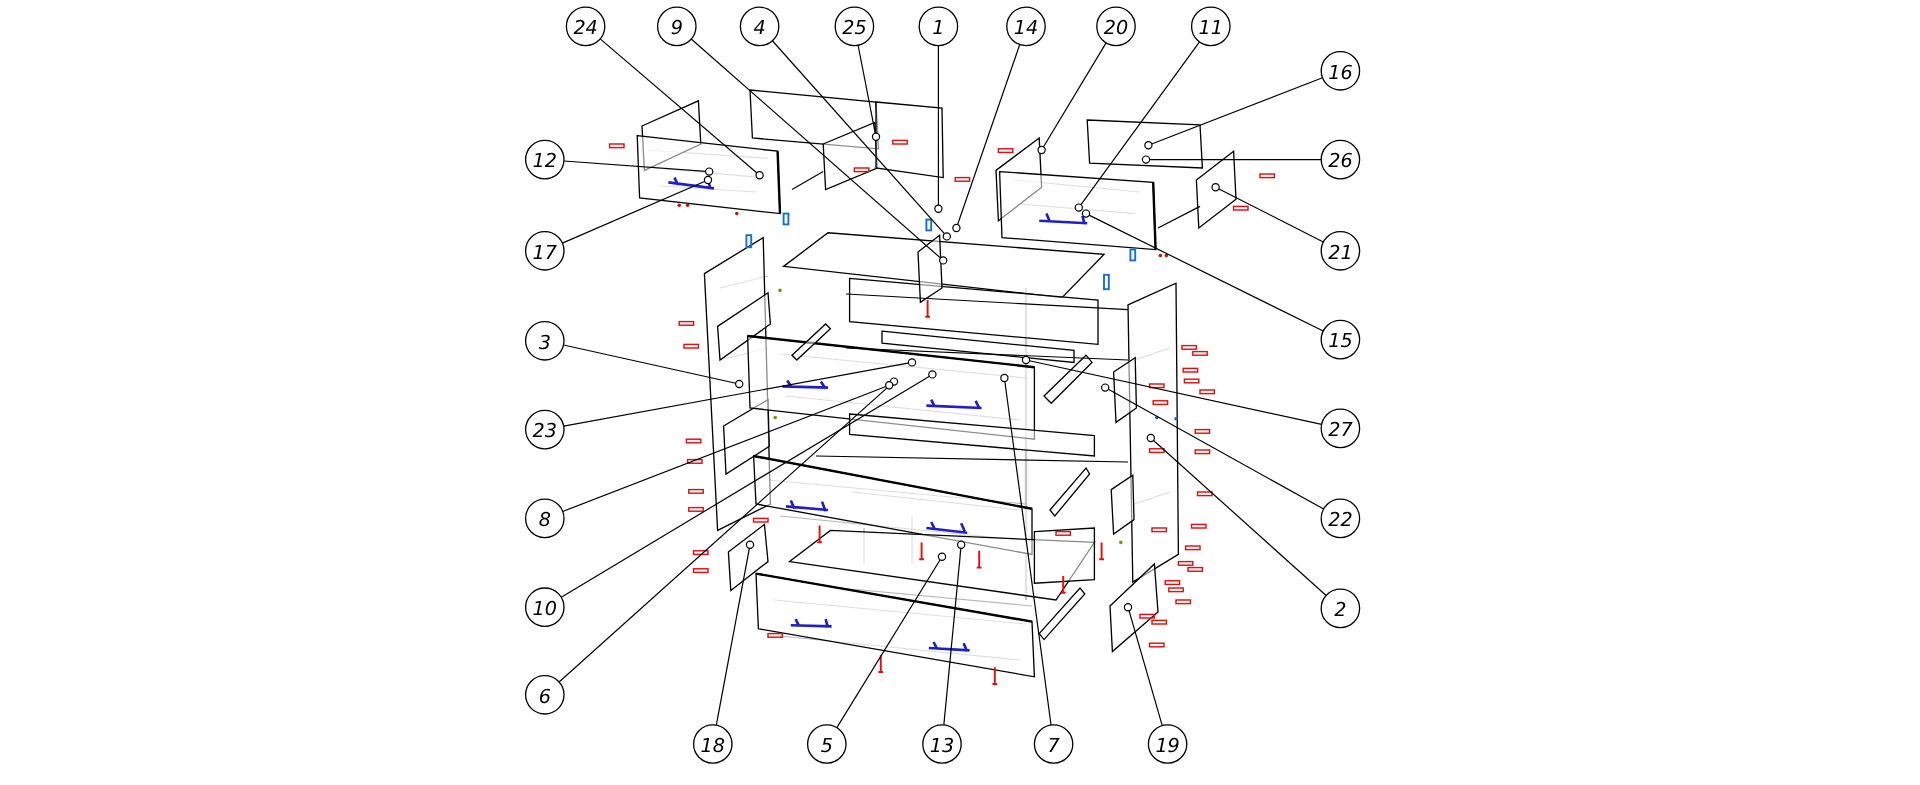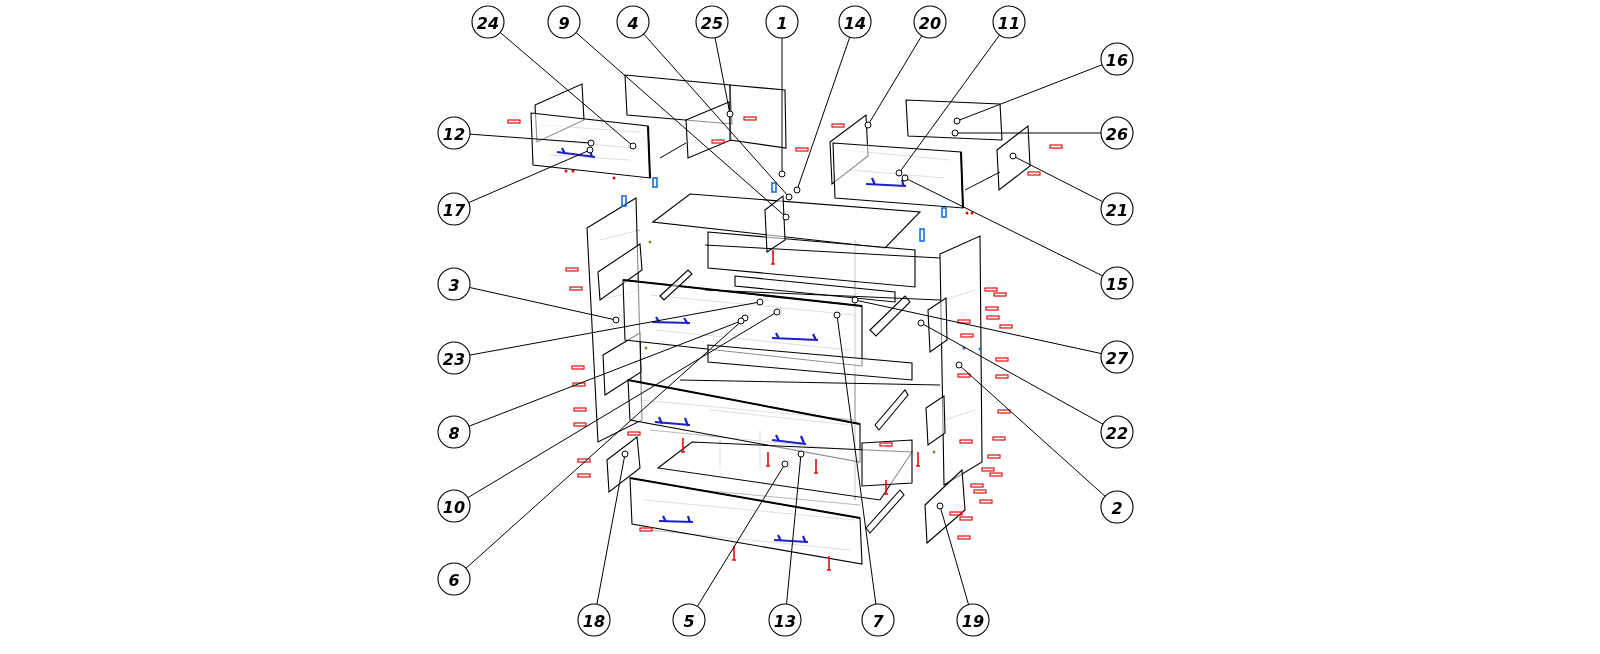--- a/index.html
+++ b/index.html
@@ -1,17 +1,17 @@
 <!DOCTYPE html>
 <html><head>
 <meta charset="utf-8">
 <style>
   html, body { margin: 0; padding: 0; background: #ffffff; }
   body { width: 1600px; height: 654px; overflow: hidden; font-family: "DejaVu Sans", sans-serif; }
-  #stage { position: absolute; left: 0; top: 0; width: 1600px; height: 585px; font-weight: bold; }
+  #stage { position: absolute; left: 0; top: 0; width: 1600px; height: 585px; }
   svg { display: block; }
   .panel { fill: #ffffff; fill-opacity: 0.55; stroke: #000; stroke-width: 1.1; }
   .panel-thick { fill: none; stroke: #000; stroke-width: 2; }
   .ghost { fill: none; stroke: #b8b8b8; stroke-width: 1; }
   .ghost-thick { fill: none; stroke: #c4c4c4; stroke-width: 2; }
   .handle { fill: none; stroke: #1f1fc8; stroke-width: 2.2; stroke-linejoin: round; }
   .bracket { fill: none; stroke: #1a6fd6; stroke-width: 1.6; }
   .screw { fill: none; stroke: #e01010; stroke-width: 1.2; }
   .screw-v { fill: none; stroke: #e01010; stroke-width: 1.6; }
   .dot-red { fill: #d01010; }

